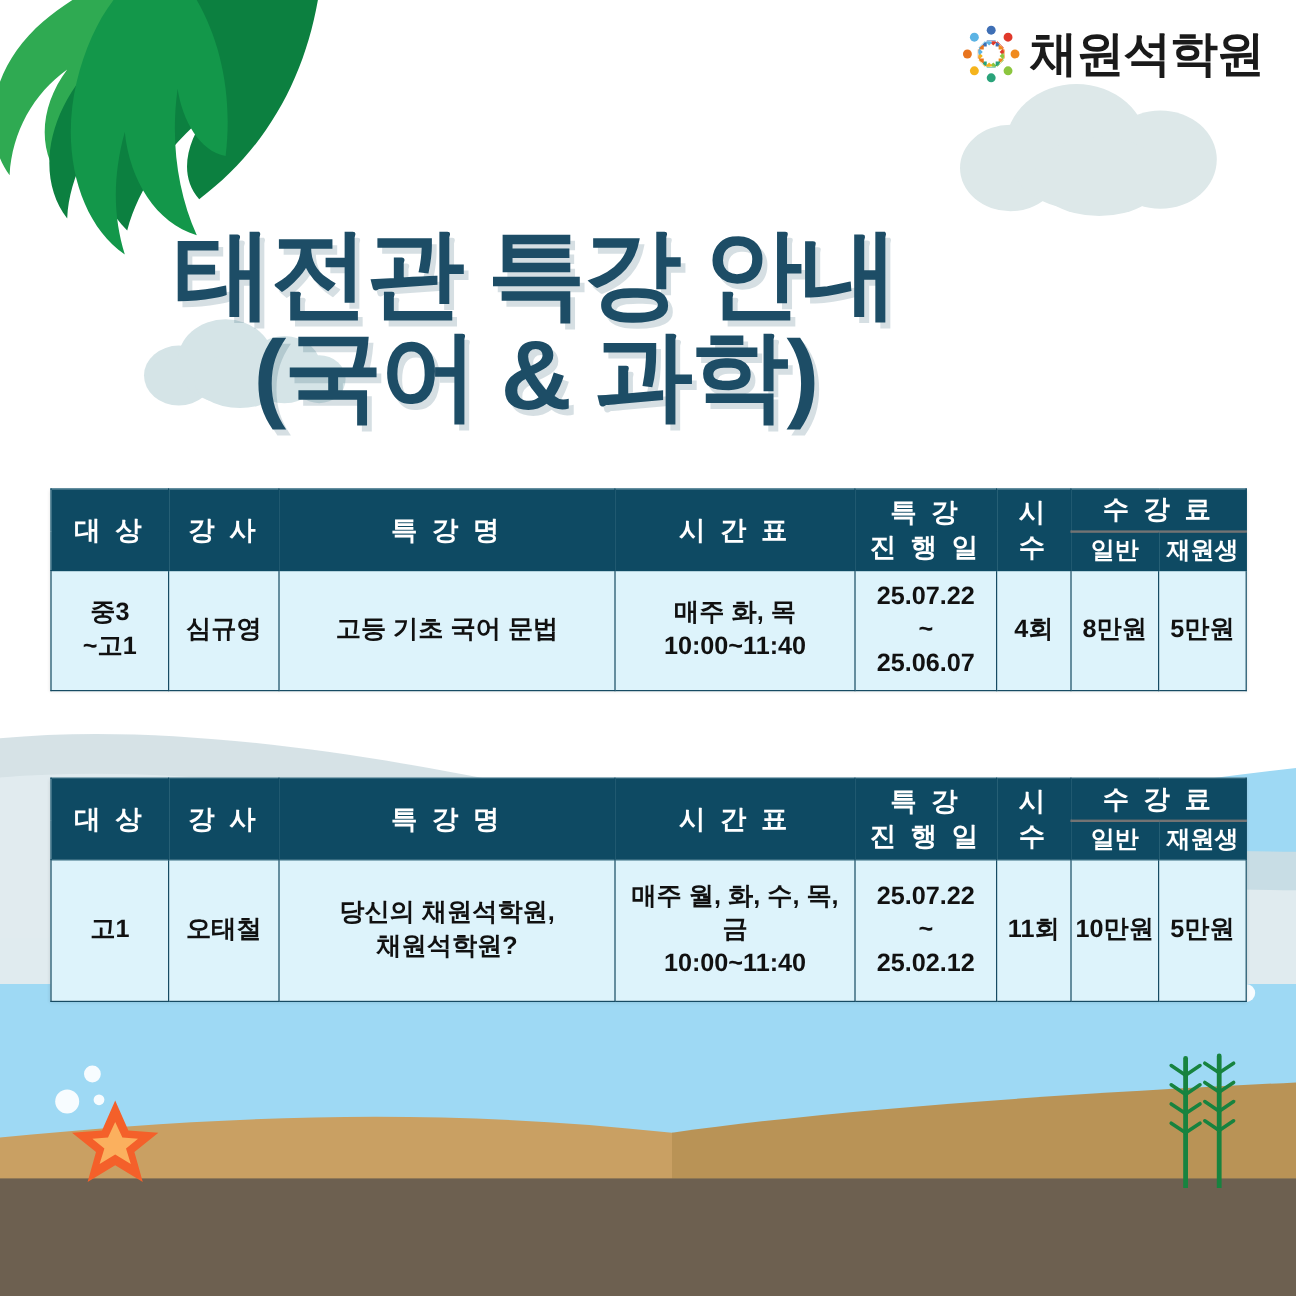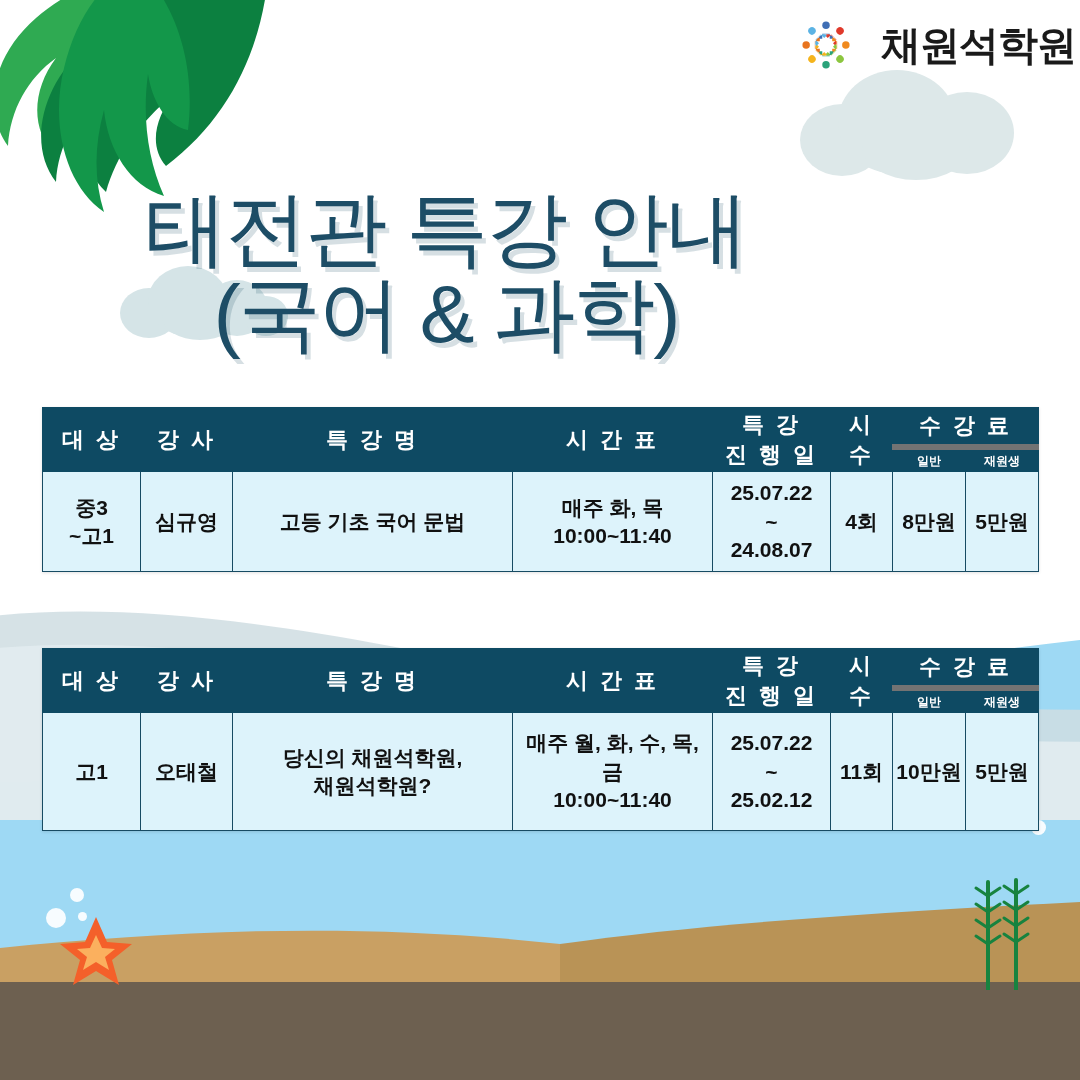--- a/index.html
+++ b/index.html
@@ -57,41 +57,41 @@
   
   .cloud-title { left: 120px; top: 262px; width: 175px; height: 80px; }
 
   
   .logo-wrap {
     position: absolute;
     left: 795px;
     top: 14px;
     display: flex;
     align-items: center;
-    gap: 24px;
+    gap: 1px;
   }
   .logo-mark { width: 62px; height: 62px; display:block; }
   .logo-text {
     font-size: 40px;
     font-weight: 700;
     color: #1a1a1a;
     letter-spacing: -1px;
     line-height: 1;
     white-space: nowrap;
   }
 
   
   .title-block {
     position: absolute;
     left: 0;
     top: 186px;
     width: 892px;
     text-align: center;
     color: #1d4d66;
-    font-weight: 400;
+    font-weight: 700;
     font-size: 82px;
     line-height: 1.04;
     letter-spacing: -2px;
     text-shadow: 4px 5px 0 rgba(29,77,102,0.18);
   }
   .title-line2 { display: block; }
 
   
   .tbl {
     position: absolute;
@@ -112,22 +112,22 @@
   }
   .tbl thead th {
     background: #0e4a63;
     color: #ffffff;
     letter-spacing: 3px;
     border-color: #0e4a63;
     font-size: 22px;
   }
   .tbl thead th.sub {
     letter-spacing: 0px;
-    font-size: 12px;
-    border-top: 6px solid #737373;
+    font-size: 20px;
+    border-top: 2px solid #737373;
   }
   .tbl tbody td { background: #ddf3fb; }
   .tbl tbody td.tight { letter-spacing: 0; }
 
   #table1 { left: 42px; top: 407px; width: 996px; }
   #table2 { left: 42px; top: 648px; width: 996px; }
 
   .c-target { width: 98px; }
   .c-teacher { width: 92px; }
   .c-name   { width: 280px; }
@@ -317,21 +317,21 @@
         <td class="tight">
           <div>고등 기초 국어 문법</div>
         </td>
         <td class="tight">
           <div>매주 화, 목</div>
           <div>10:00~11:40</div>
         </td>
         <td class="tight">
           <div>25.07.22</div>
           <div>~</div>
-          <div>24.08.07</div>
+          <div>25.06.07</div>
         </td>
         <td>4회</td>
         <td>8만원</td>
         <td>5만원</td>
       </tr>
     </tbody>
   </table>
 
   <table class="tbl" id="table2">
     <colgroup>

